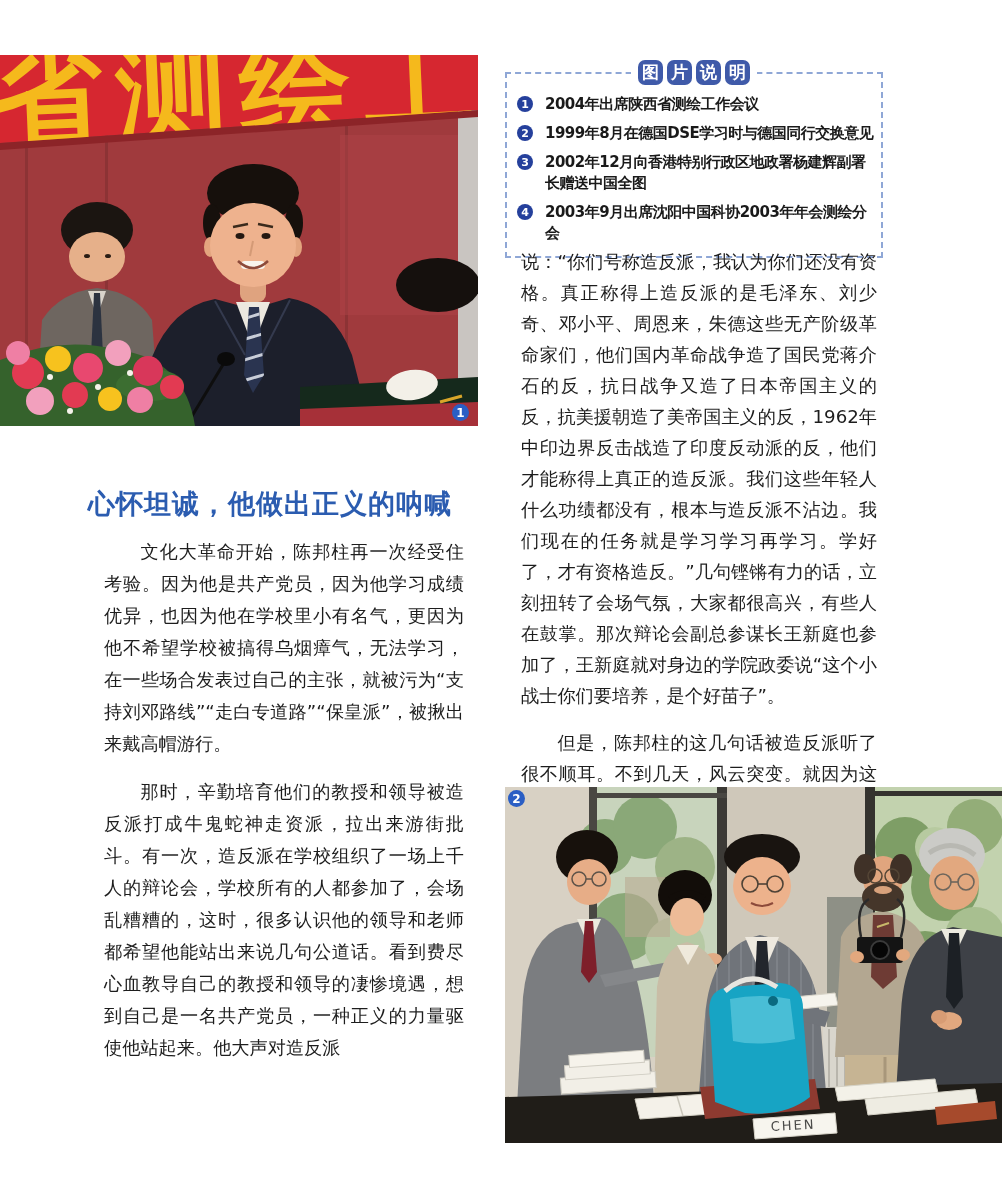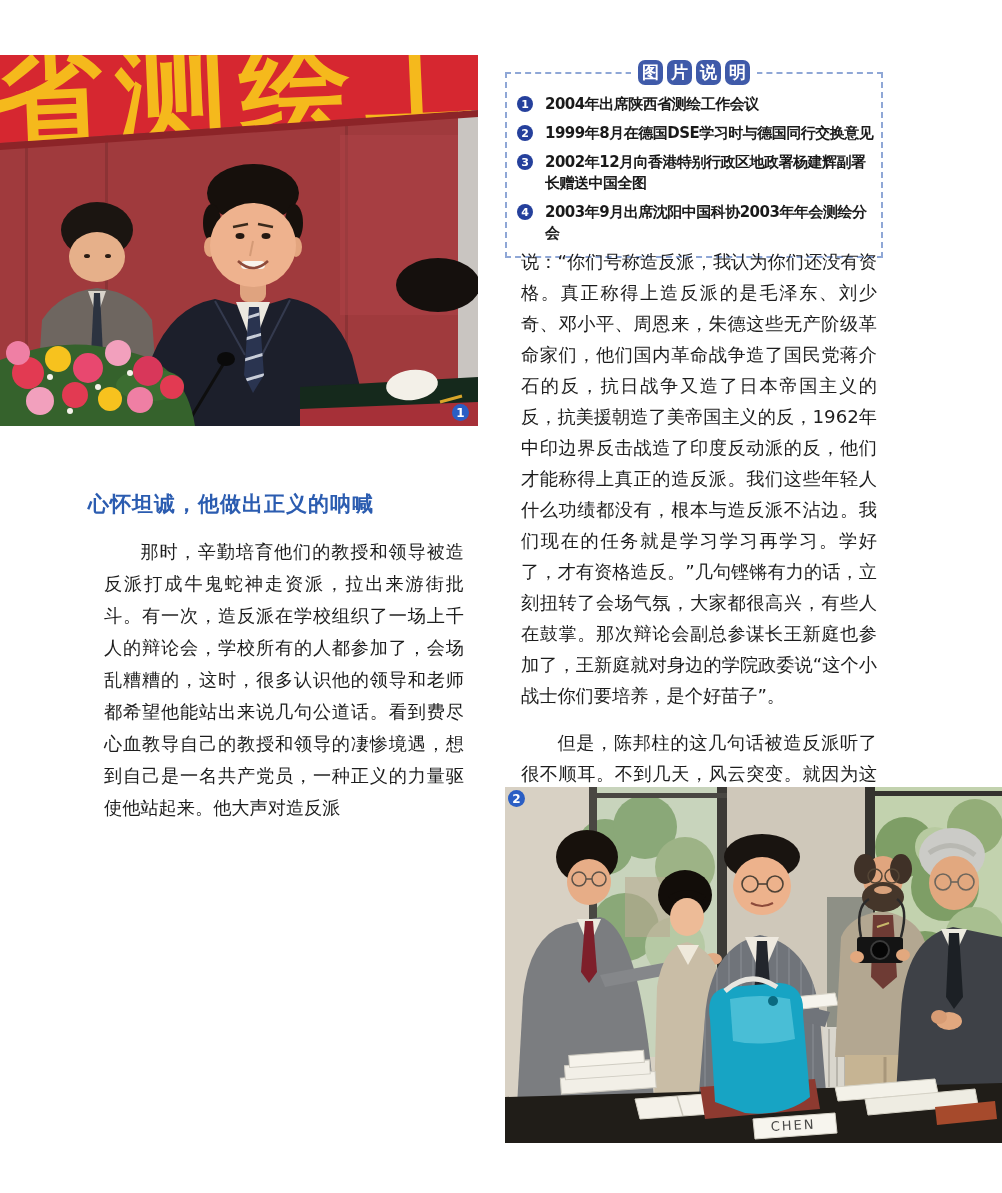--- a/index.html
+++ b/index.html
@@ -31,21 +31,21 @@
     background:#25409c;color:#fff;font-size:11px;font-weight:bold;letter-spacing:0;
     display:flex;align-items:center;justify-content:center;line-height:1;}
   .caption-text{flex:1;font-weight:bold;}
 
   
   .col{position:absolute;text-align:justify;color:#1d1d1d;}
   .col p{margin:16px;}
   #left-col{left:88px;top:468px;width:392px;font-size:18.2px;line-height:32px;}
   #right-col{left:505px;top:230px;width:388px;font-size:18.2px;line-height:31px;}
   .indent{text-indent:2em;}
-  .section-heading{color:#2b5cb0;font-size:21px;font-weight:bold;line-height:32px;
+  .section-heading{color:#2b5cb0;font-size:27px;font-weight:bold;line-height:32px;
     margin:20px 0 12px 0;text-align:left;letter-spacing:1px;}
 </style>
 </head>
 <body>
 
 <div class="page">
 
   <div class="photo" id="photo1">
     <svg viewBox="0 0 478 371" width="478" height="371">
       <defs>
@@ -169,20 +169,21 @@
   </div>
 
   <div class="col" id="right-col">
     <p>说：“你们号称造反派，我认为你们还没有资格。真正称得上造反派的是毛泽东、刘少奇、邓小平、周恩来，朱德这些无产阶级革命家们，他们国内革命战争造了国民党蒋介石的反，抗日战争又造了日本帝国主义的反，抗美援朝造了美帝国主义的反，1962年中印边界反击战造了印度反动派的反，他们才能称得上真正的造反派。我们这些年轻人什么功绩都没有，根本与造反派不沾边。我们现在的任务就是学习学习再学习。学好了，才有资格造反。”几句铿锵有力的话，立刻扭转了会场气氛，大家都很高兴，有些人在鼓掌。那次辩论会副总参谋长王新庭也参加了，王新庭就对身边的学院政委说“这个小战士你们要培养，是个好苗子”。</p>
     <p class="indent">但是，陈邦柱的这几句话被造反派听了很不顺耳。不到几天，风云突变。就因为这几句话，陈邦柱成为造反派重点批斗的对象，还挨了打，左眼也被打伤了，至今还能看到这个光荣的痕迹。但是，陈邦柱坚持真理，没有向造反派屈服。</p>
     <p class="indent">“四人帮”被打倒后，陈邦柱对过去“造过他的反”</p>
   </div>
 
   <div class="col" id="left-col">
     <h2 class="section-heading">心怀坦诚，他做出正义的呐喊</h2>
+    <p class="indent">文化大革命开始，陈邦柱再一次经受住考验。因为他是共产党员，因为他学习成绩优异，也因为他在学校里小有名气，更因为他不希望学校被搞得乌烟瘴气，无法学习，在一些场合发表过自己的主张，就被污为“支持刘邓路线”“走白专道路”“保皇派”，被揪出来戴高帽游行。</p>
     <p class="indent">那时，辛勤培育他们的教授和领导被造反派打成牛鬼蛇神走资派，拉出来游街批斗。有一次，造反派在学校组织了一场上千人的辩论会，学校所有的人都参加了，会场乱糟糟的，这时，很多认识他的领导和老师都希望他能站出来说几句公道话。看到费尽心血教导自己的教授和领导的凄惨境遇，想到自己是一名共产党员，一种正义的力量驱使他站起来。他大声对造反派</p>
   </div>
 
   <div class="photo" id="photo2">
     <svg viewBox="0 0 497 356" width="497" height="356">
       <defs>
         <clipPath id="suitClip">
             <path d="M190,356 L200,230 Q205,160 255,148 Q308,158 315,230 L325,356 Z"></path>
           </clipPath>
       </defs>

